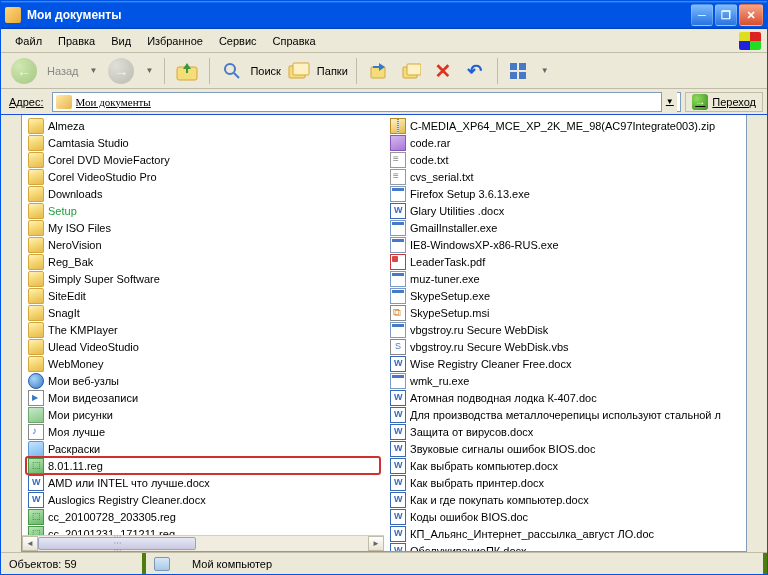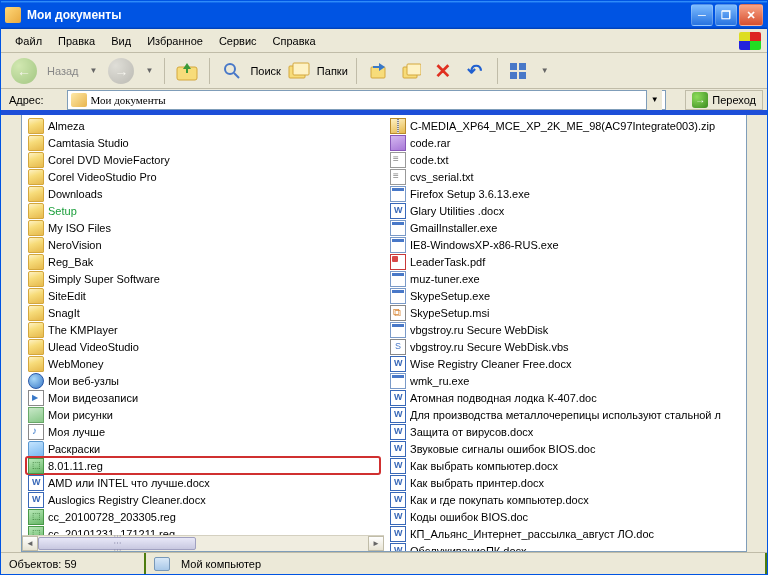--- a/index.html
+++ b/index.html
@@ -22,21 +22,21 @@
 .circle-fwd { width: 26px; height: 26px; border-radius: 50%; background: radial-gradient(circle at 30% 30%, #d8d8d8, #9a9a9a); display: flex; align-items: center; justify-content: center; color: #fff; font-size: 14px; opacity: 0.6; }
 .tlabel { padding: 0 4px 0 2px; color: #888; text-align: right; }
 .dropdown-arrow { font-size: 8px; color: #666; padding: 0 3px; }
 .sep { width: 1px; height: 26px; background: #c0bca8; margin: 0 4px; }
 .tfolder-up { width: 24px; height: 24px; }
 .searchicon { width: 18px; height: 18px; }
 .foldersicon { width: 22px; height: 18px; }
 .redx { color: #e03020; font-size: 20px; font-weight: bold; }
 .undo-arrow { color: #2060d0; font-size: 18px; font-weight: bold; }
 .viewsicon { width: 22px; height: 18px; }
-.addressbar { height: 26px; background: #ece9d8; display: flex; align-items: center; padding: 0 4px; gap: 19px; border-bottom: 5px solid #1d4ed8; }
+.addressbar { height: 26px; background: #ece9d8; display: flex; align-items: center; padding: 0 4px; gap: 4px; border-bottom: 1px solid #1d4ed8; text-decoration: underline; }
 .addrlabel { padding: 0 4px; }
 .addrinput { flex: 1; height: 20px; background: #fff; border: 1px solid #7f9db9; display: flex; align-items: center; padding: 0 3px; gap: 4px; }
 .addrinput .foldermini { width: 16px; height: 14px; background: linear-gradient(135deg, #ffe9a8, #e8b54e); border-radius: 2px; }
 .addrinput input { border: none; outline: none; flex: 1; font-family: Tahoma; font-size: 11px; }
 .addrdrop { width: 16px; height: 20px; background: #ece9d8; border-left: 1px solid #7f9db9; display: flex; align-items: center; justify-content: center; font-size: 8px; }
 .gobtn { height: 20px; background: #ece9d8; border: 1px solid #c0bca8; display: flex; align-items: center; padding: 0 6px; gap: 4px; }
 .gobtn .goarrow { width: 16px; height: 16px; background: radial-gradient(circle at 30% 30%, #8edc5b, #3a8a1f); border-radius: 3px; display: flex; align-items: center; justify-content: center; color: #fff; font-size: 10px; }
 .content { flex: 1; background: #fff; display: flex; overflow: hidden; position: relative; border: 1px solid #7f9db9; border-top: none; margin: 0 20px; }
 .filecol { width: 50%; padding: 2px 4px; }
 .fileitem { display: flex; align-items: center; height: 17px; gap: 4px; padding: 0 2px; white-space: nowrap; overflow: hidden; }
@@ -67,24 +67,24 @@
 .ico-video::before { content: "▶"; color: #3878c8; font-size: 8px; position: absolute; top: 2px; left: 3px; }
 .ico-pic { background: linear-gradient(160deg, #c8e8c8, #88c888); border: 1px solid #68a868; }
 .ico-music { background: #fff; border: 1px solid #888; position: relative; }
 .ico-music::before { content: "♪"; color: #3878c8; font-size: 10px; position: absolute; top: 0; left: 3px; }
 .hscroll { position: absolute; bottom: 0; left: 0; width: 50%; height: 16px; background: #f0ede0; border-top: 1px solid #d4d0c0; display: flex; }
 .hscroll .arrow { width: 16px; height: 15px; background: linear-gradient(#fefefe, #e8e4d4); border: 1px solid #c0bca8; display: flex; align-items: center; justify-content: center; font-size: 8px; color: #666; }
 .hscroll .track { flex: 1; position: relative; }
 .hscroll .thumb { position: absolute; left: 0; width: 48%; height: 13px; top: 1px; background: linear-gradient(#e8e8f8, #c8c8e0); border: 1px solid #a0a0c0; border-radius: 2px; }
 .hscroll .thumb::after { content: "⋮⋮⋮"; position: absolute; left: 50%; top: 0; transform: translateX(-50%) rotate(90deg); color: #8888a8; font-size: 8px; letter-spacing: -1px; }
 .statusbar { height: 22px; background: #ece9d8; border-top: 1px solid #c0bca8; display: flex; align-items: center; font-size: 11px; }
-.statusbar .pane { padding: 8px 8px; border-right: 2px solid #4d7c0f; height: 100%; display: flex; align-items: center; }
+.statusbar .pane { padding: 8px 8px; border-right: 4px solid #4d7c0f; height: 100%; display: flex; align-items: center; }
 .statusbar .pane.obj { width: 145px; }
 .statusbar .pane.size { width: 185px; text-align: right; justify-content: flex-end; }
-.statusbar .pane.loc { flex: 1; gap: 11px; }
+.statusbar .pane.loc { flex: 1; gap: 22px; }
 .compicon { width: 16px; height: 14px; background: linear-gradient(#d8e8f8, #a8c8e8); border: 1px solid #7898b8; border-radius: 2px; }
 </style>
 </head>
 <body>
 
 <div class="window">
 
   <div class="titlebar">
     <div class="titlebar-icon"></div>
     <div class="titlebar-text">Мои документы</div>

